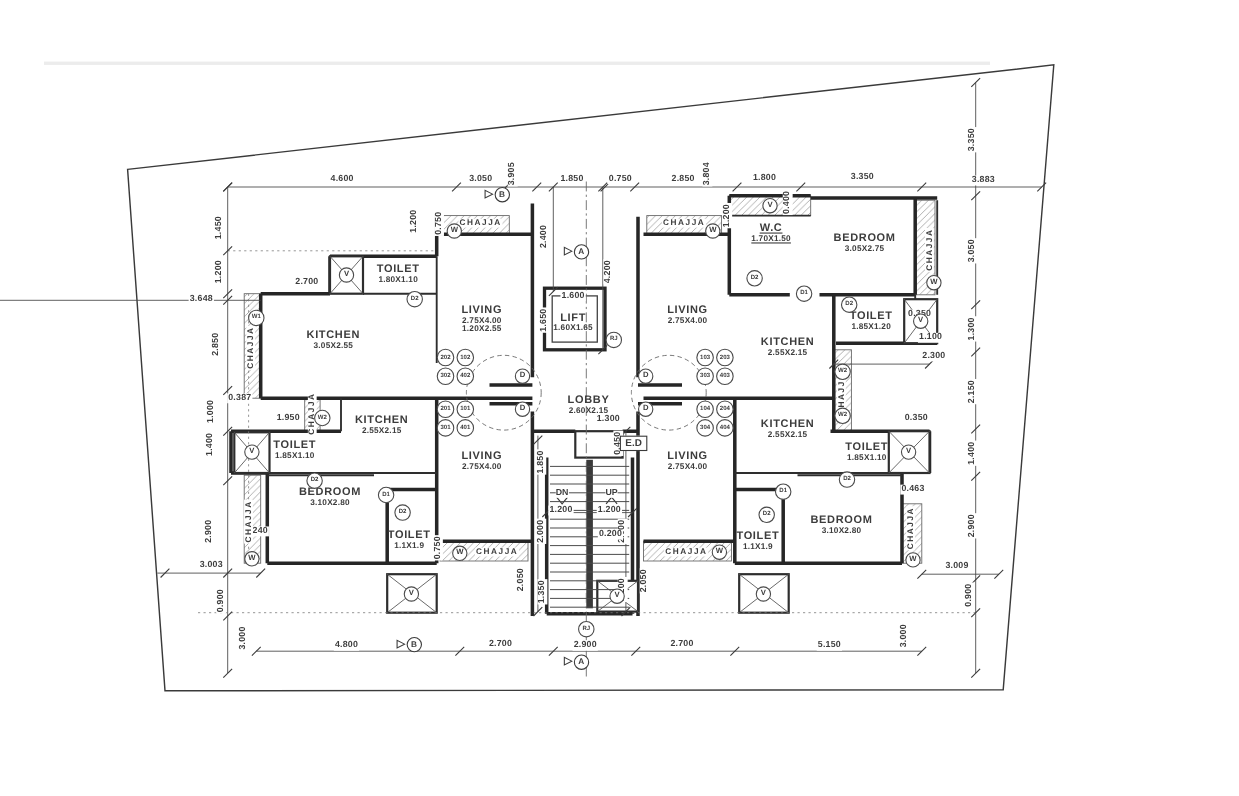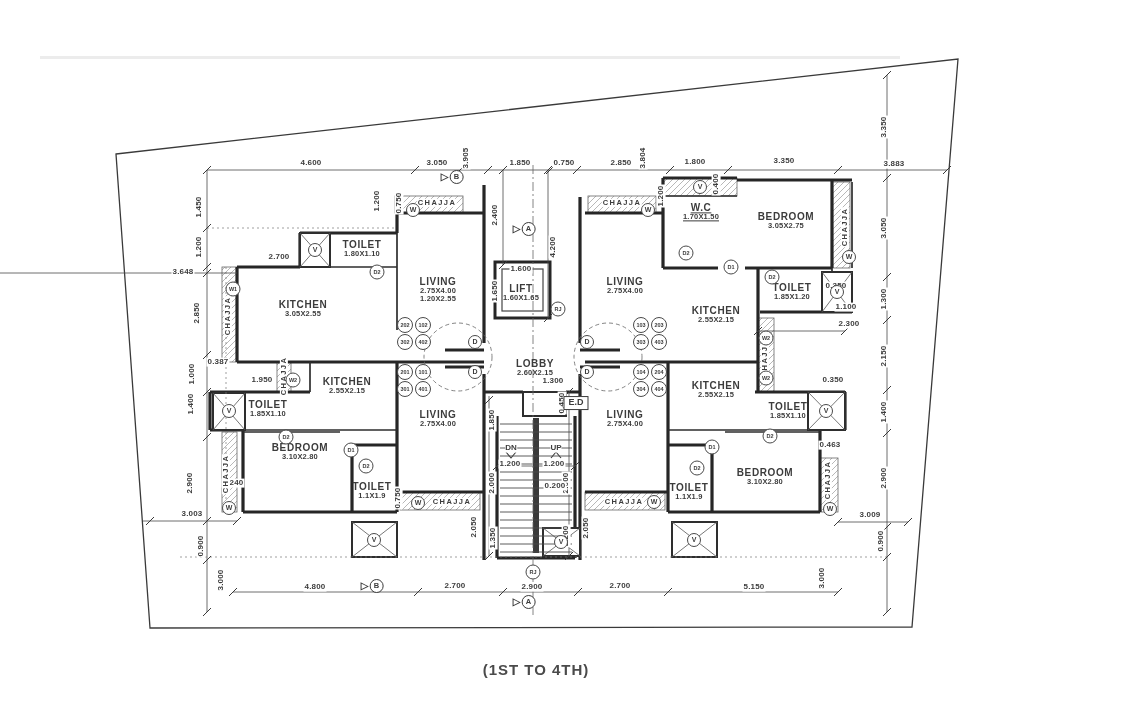--- a/index.html
+++ b/index.html
@@ -410,15 +410,14 @@
       <div class="lbl marker" style="left: 524px; top: 602px;">
         <span class="tri">▷</span>
         <span class="mcirc">A</span>
       </div>
       <div class="lbl boxed" style="left: 544px; top: 403px; margin-left: 32px;">E.D</div>
       <div class="lbl stairlbl" style="left: 511px; top: 448px;">DN</div>
       <div class="lbl stairlbl" style="left: 556px; top: 448px;">UP</div>
     </div>
 
   <div class="title-block">
-    <div class="t2">(1ST TO 4TH)</div>
   </div>
 </div>
 
 </body></html>

